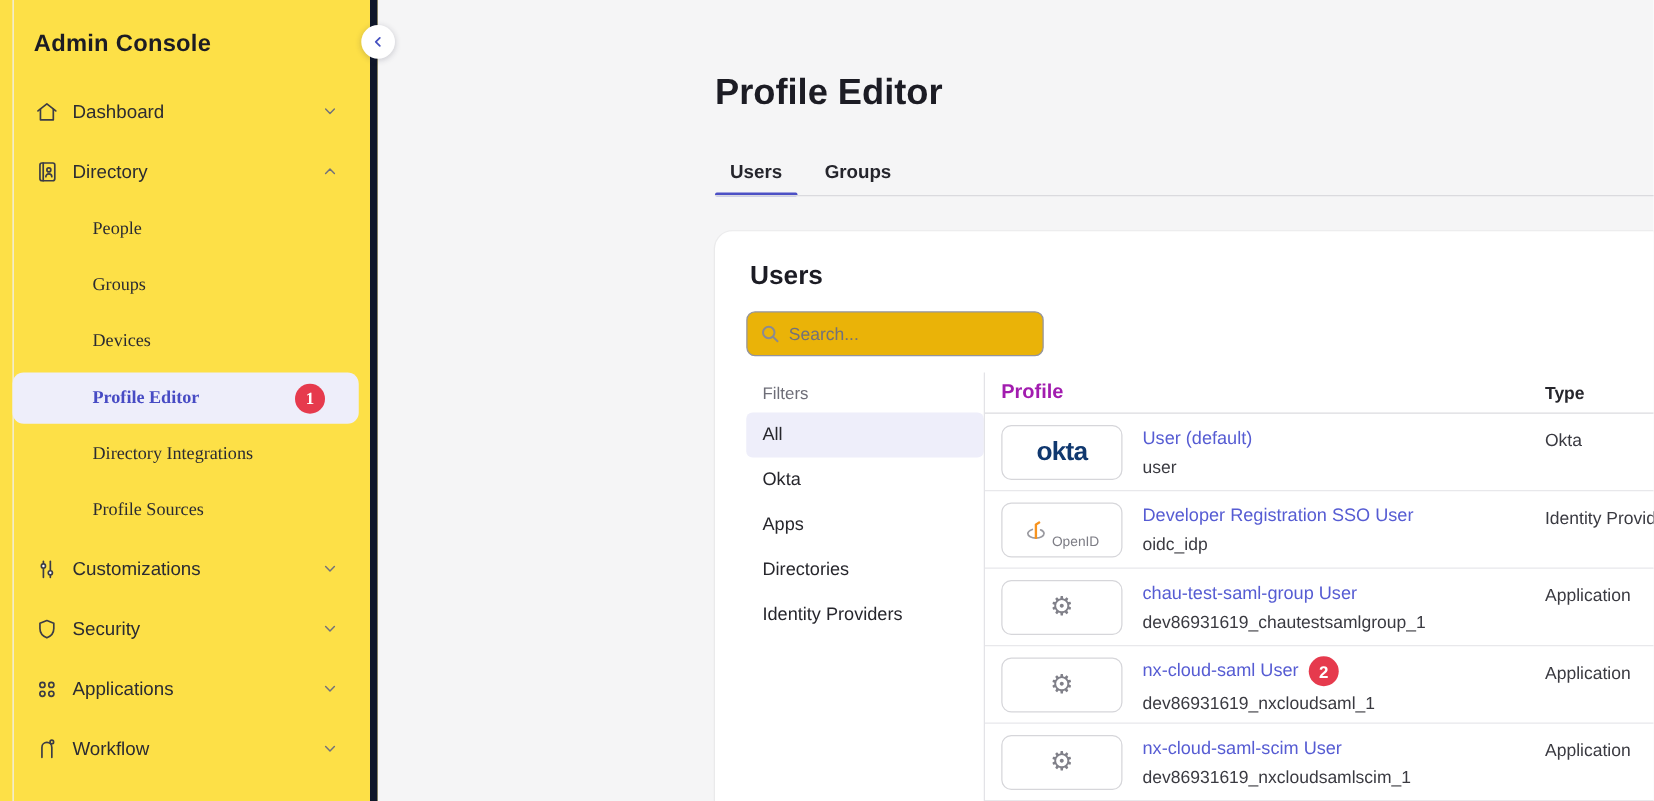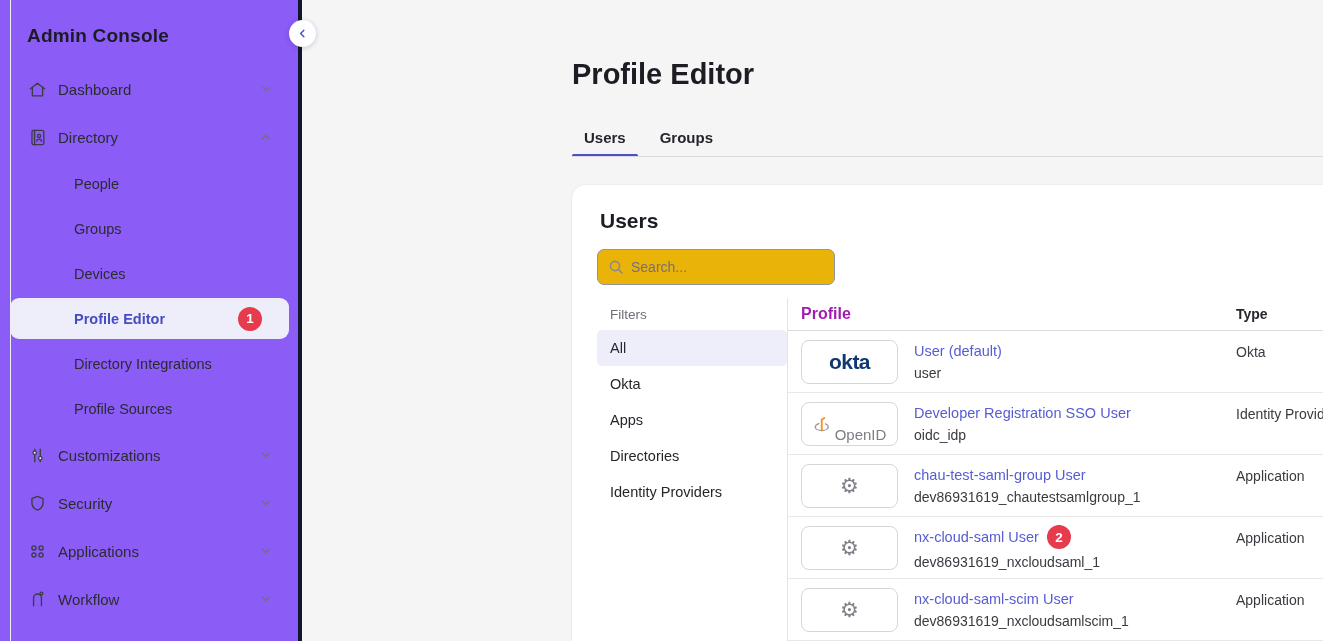--- a/index.html
+++ b/index.html
@@ -1,29 +1,29 @@
 <!DOCTYPE html>
 <html><head>
 <meta charset="utf-8">
 <style>
   * { margin:0; padding:0; box-sizing:border-box; }
   html,body { width:1323px; height:641px; overflow:hidden; }
   body { font-family:"Liberation Sans", sans-serif; }
   #app { position:relative; width:1323px; height:641px; overflow:hidden; background:#f5f5f6; color:#1d1d24; }
 
   
-  .sidebar { position:absolute; left:0; top:0; width:302px; height:641px; background:#8b5cf6; border-right:4px solid #0f172a; }
+  .sidebar { position:absolute; left:0; top:0; width:302px; height:641px; background:#fde047; border-right:6px solid #0f172a; }
   .sidebar::before { content:""; position:absolute; left:10px; top:0; bottom:0; width:1px; background:#f0f0f3; }
   .sidebar-title { position:absolute; left:27px; top:25px; font-size:19px; font-weight:700; color:#1c1c24; letter-spacing:.2px; }
   .collapse-btn { position:absolute; left:289px; top:20px; width:27px; height:27px; border-radius:50%; background:#fff; border:none;
                   box-shadow:0 1px 5px rgba(30,30,60,.22); display:flex; align-items:center; justify-content:center; cursor:pointer; z-index:6; }
   .nav { position:absolute; left:0; top:65px; right:1px; display:flex; flex-direction:column; }
   .nav-row { display:flex; align-items:center; position:relative; cursor:pointer; }
   .nav-row.top { height:48px; padding:0 24px 0 27px; }
-  .nav-row.sub { height:45px; padding:0 24px 0 74px; }
+  .nav-row.sub { height:45px; padding:0 24px 0 74px;font-family:Liberation Serif, serif; }
   .nav-icon { width:20px; height:20px; margin-right:11px; display:flex; align-items:center; justify-content:center; color:#3c3c45; flex:0 0 20px; }
   .nav-label { font-size:15px; color:#2b2b32; }
   .nav-row.sub .nav-label { font-size:14.5px; }
   .chev { margin-left:auto; display:flex; align-items:center; color:#71717b; }
   .nav-row.active { height:41px; margin:2px 8px 2px 10px; padding:0 27px 0 64px; border-radius:9px; background:#eeeefa; }
   .nav-row.active .nav-label { color:#474bc4; font-weight:700; }
   .badge { min-width:24px; height:24px; border-radius:12px; background:#e63a4d; color:#fff; font-size:13.5px; font-weight:700;
            display:inline-flex; align-items:center; justify-content:center; }
   .nav-row.active .badge { margin-left:auto; }
 
@@ -55,21 +55,21 @@
   .table { position:absolute; left:216px; top:113px; right:0; }
   .thead { display:flex; align-items:center; height:33px; border-bottom:1px solid #dcdce0; }
   .th-profile { flex:0 0 448px; padding-left:13px; font-size:16px; font-weight:700; color:#a21caf; }
   .th-type { font-size:14px; font-weight:700; color:#26262c; }
   .trow { display:flex; height:62px; border-bottom:1px solid #e8e8eb; }
   .cell-profile { flex:0 0 448px; display:flex; align-items:center; padding-left:13px; }
   .logo-box { width:97px; height:44px; border:1px solid #d6d6da; border-radius:8px; background:#fff;
               display:flex; align-items:center; justify-content:center; flex:0 0 97px; }
   .okta-word { font-size:21px; font-weight:700; color:#10386f; letter-spacing:-0.6px; }
   .openid-wrap { display:flex; align-items:center; gap:4px; }
-  .openid-text { font-size:15px; color:#7d7d85;margin-top:21px; }
+  .openid-text { font-size:11px; color:#7d7d85;margin-top:21px; }
   .gear { font-size:21px; color:#808089; line-height:1; }
   .profile-text { margin-left:16px; }
   .profile-link { font-size:14.5px; color:#565cd3; text-decoration:none; display:inline-flex; align-items:center; gap:8px; cursor:pointer; }
   .profile-id { font-size:14px; color:#3a3a41; margin-top:5px; }
   .cell-type { font-size:14px; color:#3a3a41; margin-top:13px; white-space:nowrap; }
 </style>
 </head>
 <body>
 
 <div id="app">

